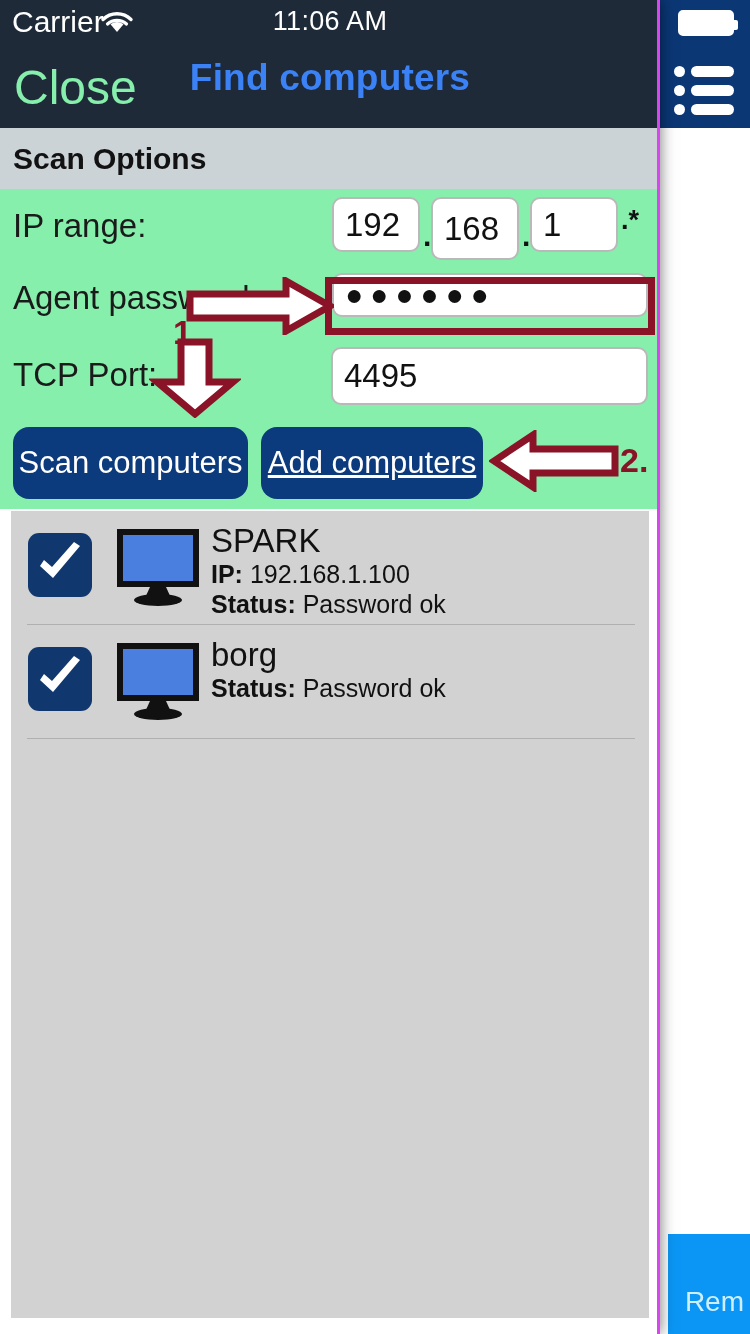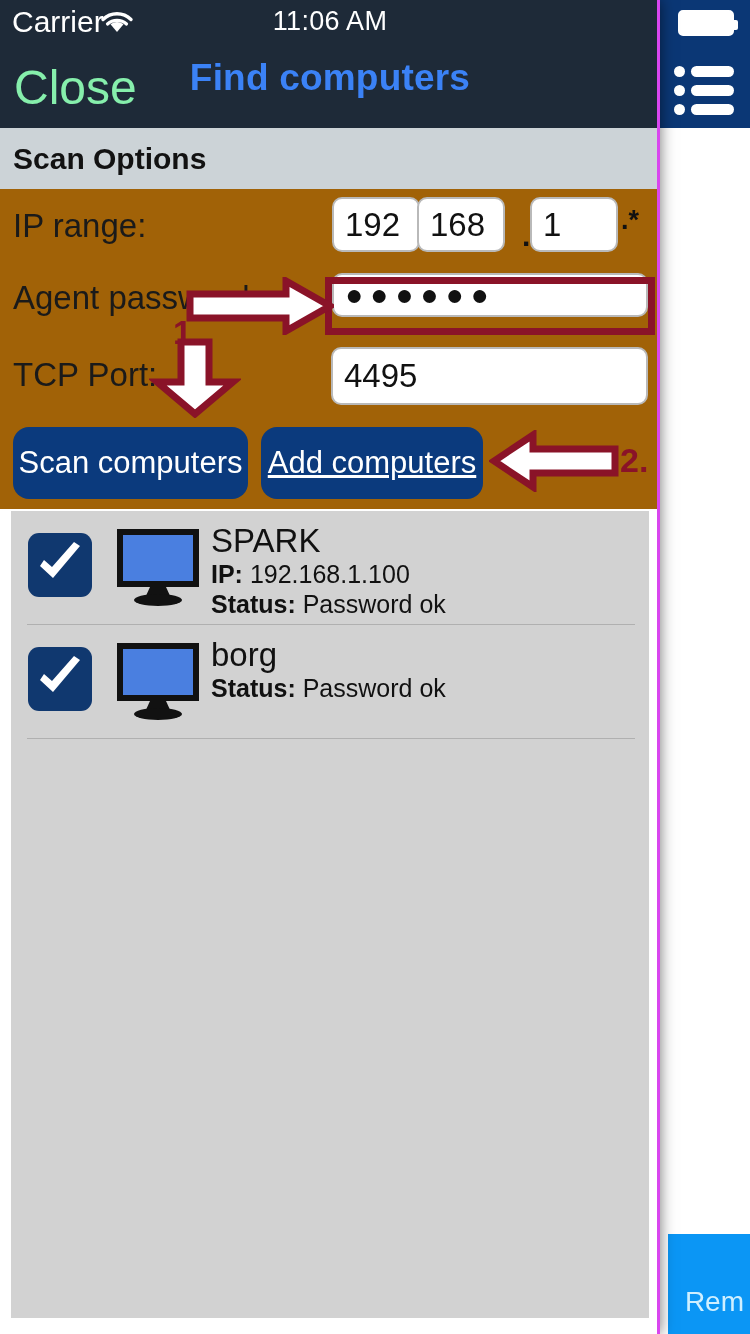--- a/index.html
+++ b/index.html
@@ -72,21 +72,21 @@
   }
 
   
   #scan-options-header {
     height:61px; background:#ccd3d7;
     display:flex; align-items:center; padding-left:13px;
     font-size:30px; font-weight:bold; color:#121212;
   }
 
   
-  #form-area { position:relative; background:#a16207; height:320px; }
+  #form-area { position:relative; background:#86efac; height:320px; }
   .form-row { position:absolute; left:0; width:660px; }
   .form-label { position:absolute; font-size:33px; color:#1a1a1a; }
 
   .txtbox {
     position:absolute; background:#fff;
     border:2px solid #b9b9b9; border-radius:10px;
     font-size:33px; color:#111; font-family:"Liberation Sans", sans-serif;
     padding-left:11px; display:flex; align-items:center;
   }
   .dotsep { position:absolute; font-size:30px; font-weight:bold; color:#111; }
@@ -179,21 +179,21 @@
   <div id="scan-options-header">
     <span>Scan Options</span>
   </div>
 
   <div id="form-area">
 
     <div class="form-row">
       <span class="form-label" style="left:13px; top:18px;">IP range:</span>
       <span class="txtbox" style="left:332px; top:8px; width:88px; height:55px;">192</span>
       <span class="dotsep" style="left:423px; top:30px;">.</span>
-      <span class="txtbox" style="left:417px; top:8px; width:88px; height:55px;">168</span>
+      <span class="txtbox" style="left:431px; top:8px; width:88px; height:63px;">168</span>
       <span class="dotsep" style="left:522px; top:30px;">.</span>
       <span class="txtbox" style="left:530px; top:8px; width:88px; height:55px;">1</span>
       <span class="dotsep" style="left:621px; top:16px; font-size:27px;">.*</span>
     </div>
 
     <div class="form-row">
       <span class="form-label" style="left:13px; top:90px;">Agent password:</span>
       <span class="txtbox" style="left:332px; top:84px; width:316px; height:44px;">
         <span id="pwd-dots">●●●●●●</span>
       </span>

